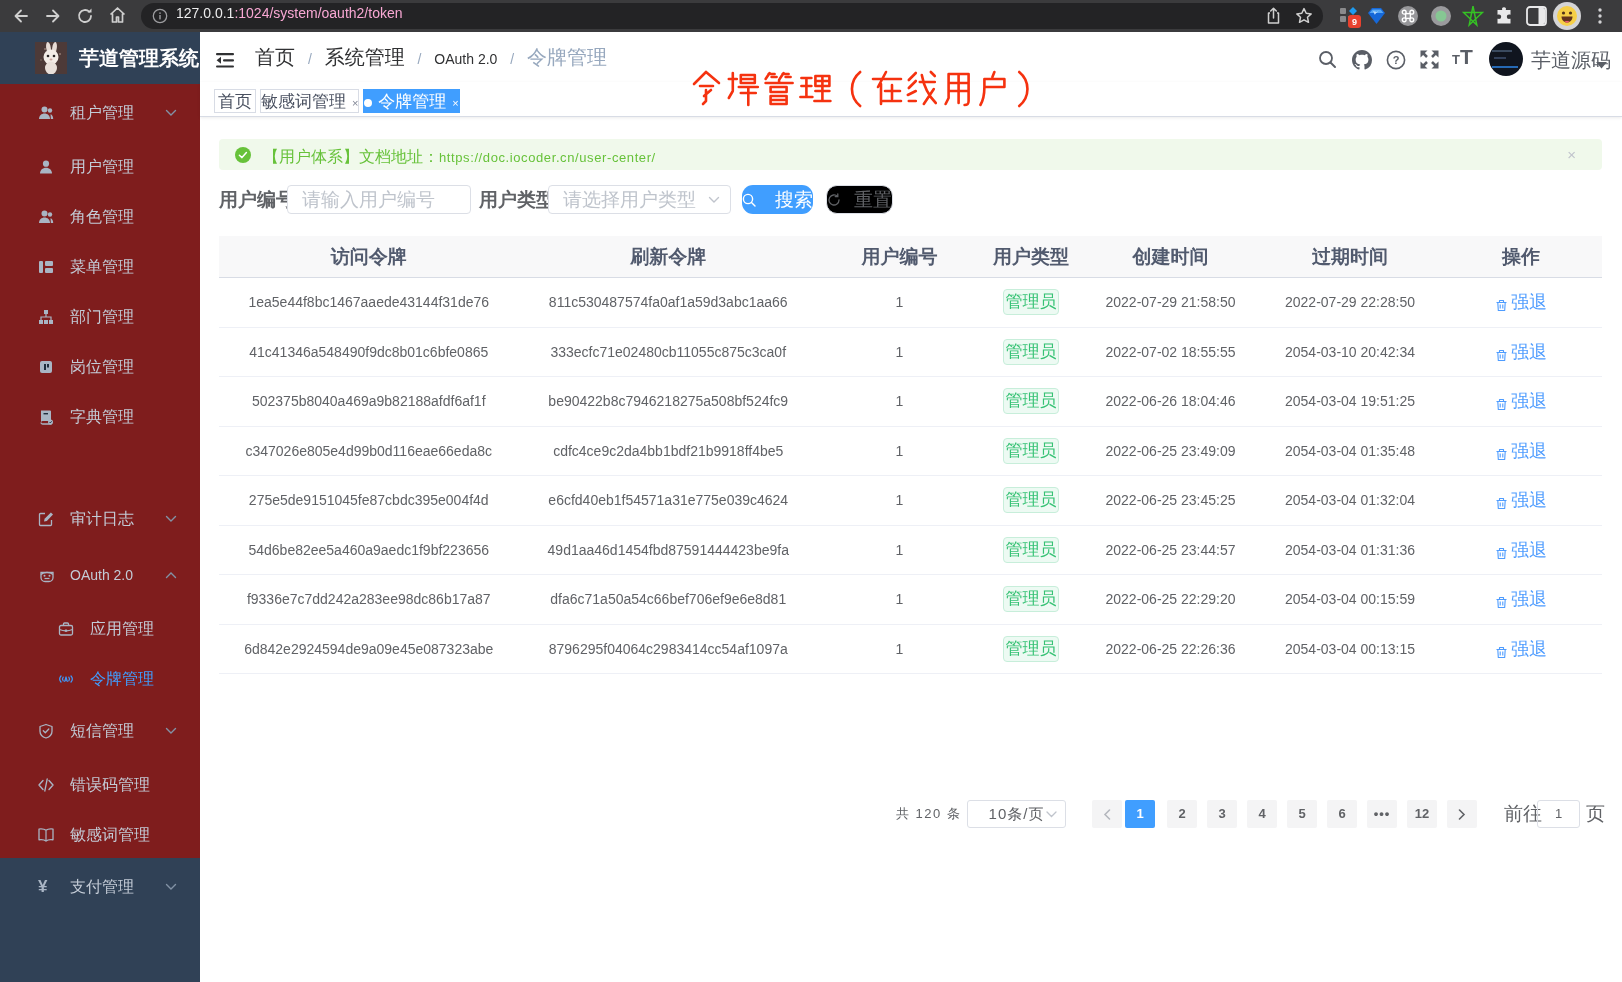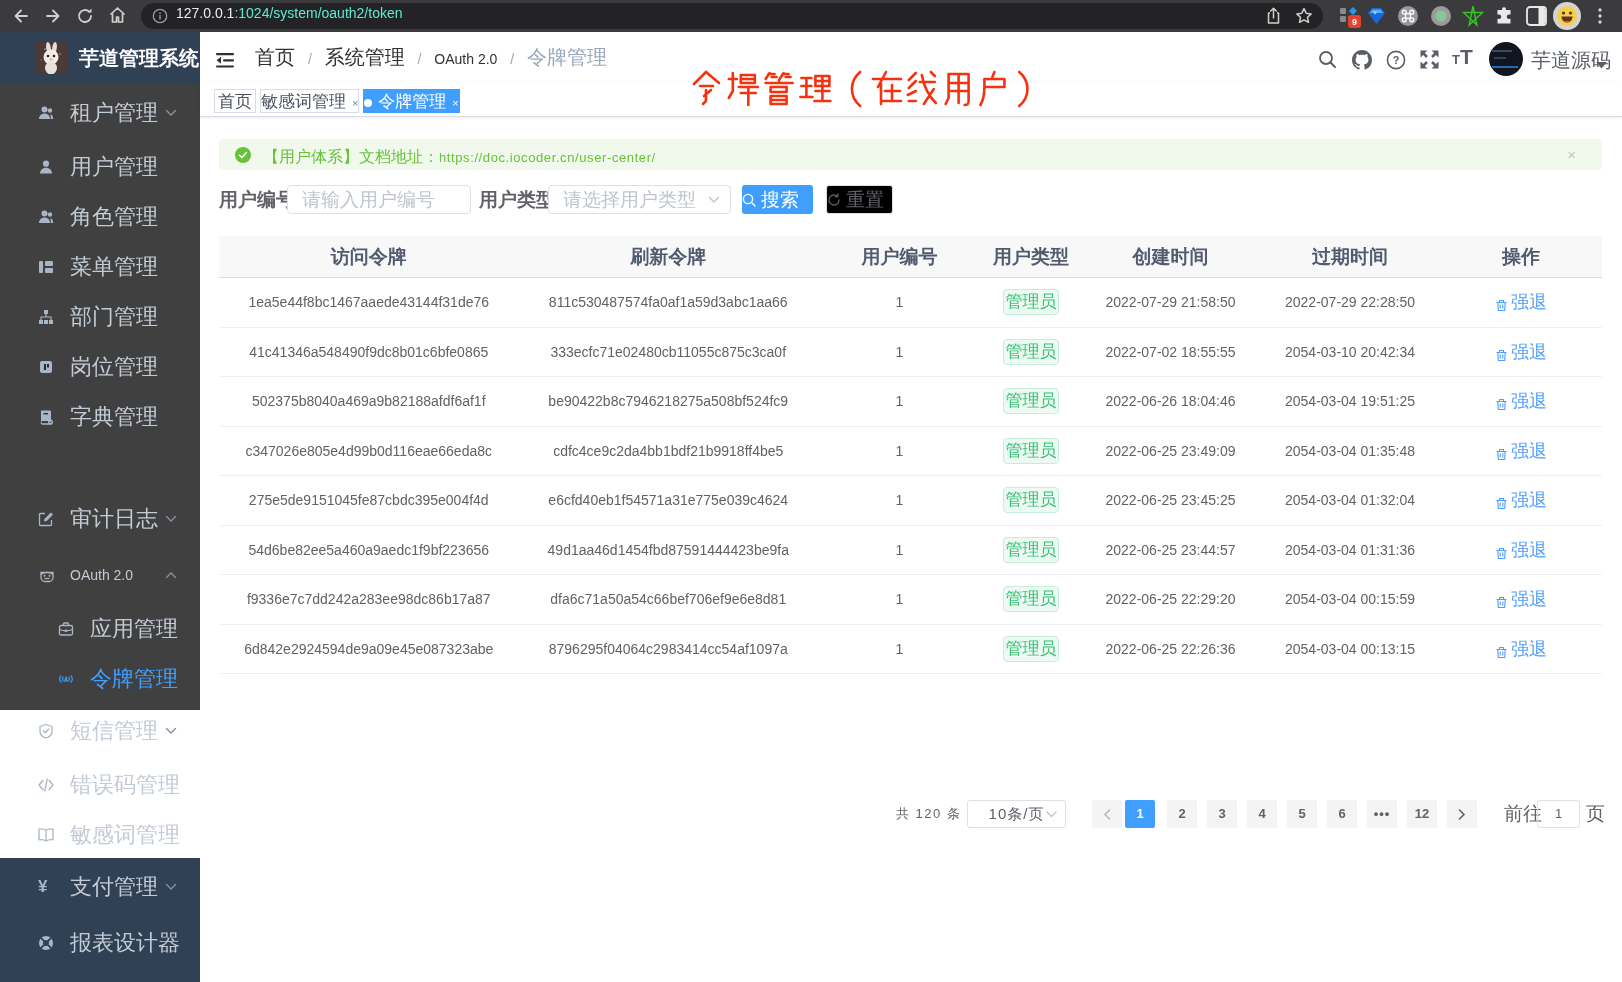--- a/index.html
+++ b/index.html
@@ -4,25 +4,25 @@
 <style>
 html,body{margin:0;padding:0}
 body{width:1622px;height:982px;font-family:"Liberation Sans",sans-serif;background:#fff;overflow:hidden;position:relative}
 .abs{position:absolute}
 svg{display:block}
 
 #chrome{position:absolute;left:0;top:0;width:1622px;height:32px;background:#3b3b3d}
 #pill{position:absolute;left:141px;top:3px;width:1182px;height:26px;border-radius:13px;background:#232325}
 .curl{position:absolute;top:0;height:26px;line-height:26px;font-size:14px;color:#d6d6d6}
 
-#side{position:absolute;left:0;top:32px;width:200px;height:678px;background:#404040}
+#side{position:absolute;left:0;top:32px;width:200px;height:950px;background:#7f1d1d}
 #logo{position:absolute;left:0;top:0;width:200px;height:52px;background:#304156}
 #sideBot{position:absolute;left:0;top:826px;width:200px;height:124px;background:#304156}
 .mi{position:absolute;left:0;width:200px;height:50px;color:#c3cbd6;font-size:14px}
-.mi .txt{position:absolute;left:70px;top:0;line-height:50px;font-size:22px}
+.mi .txt{position:absolute;left:70px;top:0;line-height:50px;font-size:16px}
 .mi .ic{position:absolute;left:38px;top:17px;width:16px;height:16px}
 .mi .chev{position:absolute;left:165px;top:21px;width:12px;height:8px}
 .sub .ic{left:58px}
 .sub .txt{left:90px}
 
 #nav{position:absolute;left:200px;top:32px;width:1422px;height:50px;background:#fff}
 .bc{font-size:14px;color:#303133}
 .bc-sep{color:#97a8be;margin:0 9px;font-weight:400}
 .bc-last{color:#97a8be}
 
@@ -31,21 +31,21 @@
 .tag .tt{font-size:17px}
 .tag.act{background:#409eff;color:#fff;border-color:#409eff}
 .tag .dot{display:inline-block;width:8px;height:8px;border-radius:50%;background:#fff;margin-right:6px;position:relative;top:0px}
 .tag .x{margin-left:6px;font-size:11px}
 
 #alert{position:absolute;left:219px;top:139px;width:1383px;height:31px;background:#f0f9eb;border-radius:4px}
 #alert .atext{position:absolute;left:44px;top:2px;line-height:31px;font-size:13px;color:#67c23a}
 
 .flabel{position:absolute;top:185px;height:29px;line-height:29px;font-size:19px;font-weight:bold;color:#606266}
 .finput{position:absolute;top:185px;height:27px;border:1px solid #dcdfe6;border-radius:4px;background:#fff;line-height:27px;font-size:14px;color:#bfc4cc;padding-left:14px;box-sizing:content-box}
-.btn{position:absolute;top:185px;height:29px;border-radius:3px;font-size:14px;display:flex;align-items:center;justify-content:flex-start;box-sizing:border-box}
+.btn{position:absolute;top:185px;height:29px;border-radius:11px;font-size:14px;display:flex;align-items:center;justify-content:space-between;box-sizing:border-box}
 
 #tbl{position:absolute;left:219px;top:236px;width:1383px}
 table{border-collapse:collapse;table-layout:fixed;width:1383px}
 th{height:41px;background:#f8f8f9;color:#515a6e;font-size:19px;font-weight:bold;border-bottom:1px solid #d8dce5;padding:0}
 td{height:48.5px;color:#606266;font-size:14px;text-align:center;border-bottom:1px solid #eef0f6;padding:0}
 .gtag{display:inline-block;width:54px;height:24px;line-height:24px;background:#edfaf3;border:1px solid #c7eeda;border-radius:4px;color:#36c274;font-size:17px}
 .qt{color:#4e9cff;font-size:18px;white-space:nowrap}
 .qt svg{display:inline-block;vertical-align:-2px}
 
 .pbtn{position:absolute;top:800px;width:30px;height:28px;border-radius:2px;background:#f4f4f5;color:#606266;font-size:13px;font-weight:bold;text-align:center;line-height:28px}
@@ -66,21 +66,21 @@
     </svg>
   <svg class="abs" style="left:107px;top:5px" width="21" height="21" viewBox="0 0 21 21">
       <path d="M3.5 9.5 10.5 3l7 6.5M5.5 8.5V17h4v-5h2v5h4V8.5" stroke="#cfcfcf" stroke-width="1.7" fill="none" stroke-linejoin="round"></path>
     </svg>
   <div id="pill"></div>
   <svg class="abs" style="left:152px;top:8px" width="16" height="16" viewBox="0 0 16 16">
       <circle cx="8" cy="8" r="6.7" stroke="#9d9da0" stroke-width="1.3" fill="none"></circle>
       <rect x="7.3" y="7" width="1.4" height="4.4" fill="#9d9da0"></rect>
       <rect x="7.3" y="4.4" width="1.4" height="1.5" fill="#9d9da0"></rect>
     </svg>
-  <div class="curl" style="left:176px"><span style="color:#ededee">127.0.0.1</span><span style="color:#5eead4">:1024/system/oauth2/token</span></div>
+  <div class="curl" style="left:176px"><span style="color:#ededee">127.0.0.1</span><span style="color:#f9a8d4">:1024/system/oauth2/token</span></div>
   <svg class="abs" style="left:1264px;top:6px" width="19" height="20" viewBox="0 0 19 20">
       <path d="M6 7H4.5v10h10V7H13" stroke="#cfcfcf" stroke-width="1.5" fill="none" stroke-linejoin="round"></path>
       <path d="M9.5 12V2.5M6.7 5 9.5 2.2 12.3 5" stroke="#cfcfcf" stroke-width="1.5" fill="none" stroke-linecap="round" stroke-linejoin="round"></path>
     </svg>
   <svg class="abs" style="left:1294px;top:6px" width="20" height="20" viewBox="0 0 20 20">
       <path d="M10 2.6l2.2 4.7 5 .6-3.7 3.4 1 5-4.5-2.5-4.5 2.5 1-5L2.8 7.9l5-.6z" stroke="#cfcfcf" stroke-width="1.5" fill="none" stroke-linejoin="round"></path>
     </svg>
   <svg class="abs" style="left:1338px;top:5px" width="24" height="24" viewBox="0 0 24 24">
       <rect x="2" y="3" width="6" height="6" rx="1" fill="#8a8a8c"></rect>
       <rect x="2" y="11" width="6" height="6" rx="1" fill="#8a8a8c"></rect>
@@ -278,27 +278,20 @@
         <path d="M8 3.4V13.6" stroke="#a9b5c4" stroke-width="1.2"></path>
       </svg>
       <span class="txt">敏感词管理</span>
     </div>
   <div class="mi" style="top:830px">
       <span class="abs" style="left:38px;top:0;line-height:50px;font-size:17px;font-weight:bold;color:#a9b5c4">¥</span>
       <span class="txt">支付管理</span>
       <svg class="chev" viewBox="0 0 12 8">
         <path d="M1.5 1.5 6 6l4.5-4.5" stroke="#8292a5" stroke-width="1.4" fill="none" stroke-linecap="round"></path>
       </svg>
-    </div>
-  <div class="mi" style="top:886px">
-      <svg class="ic" viewBox="0 0 16 16">
-        <path d="M8 1a7 7 0 0 1 0 14A7 7 0 0 1 8 1zm0 4a3 3 0 0 0 0 6 3 3 0 0 0 0-6z" fill="#a9b5c4"></path>
-        <path d="M3 3l3 3M13 3l-3 3M3 13l3-3M13 13l-3-3" stroke="#1f2d3d" stroke-width="1.6"></path>
-      </svg>
-      <span class="txt">报表设计器</span>
     </div>
 </div>
 <div id="nav">
   <svg class="abs" style="left:16px;top:21px" width="18" height="15" viewBox="0 0 18 15">
       <rect x="0" y="0" width="18" height="2.2" rx="1" fill="#303133"></rect>
       <rect x="7" y="6.2" width="11" height="2.2" rx="1" fill="#303133"></rect>
       <rect x="0" y="12.4" width="18" height="2.2" rx="1" fill="#303133"></rect>
       <path d="M5 3.8v7L.6 7.3z" fill="#303133"></path>
     </svg>
   <div class="abs bc" style="left:55px;top:0;line-height:50px"><span style="font-size:20px">首页</span> <span class="bc-sep">/</span> <span style="font-size:20px">系统管理</span> <span class="bc-sep">/</span> OAuth 2.0 <span class="bc-sep">/</span> <span class="bc-last" style="font-size:20px">令牌管理</span></div>

